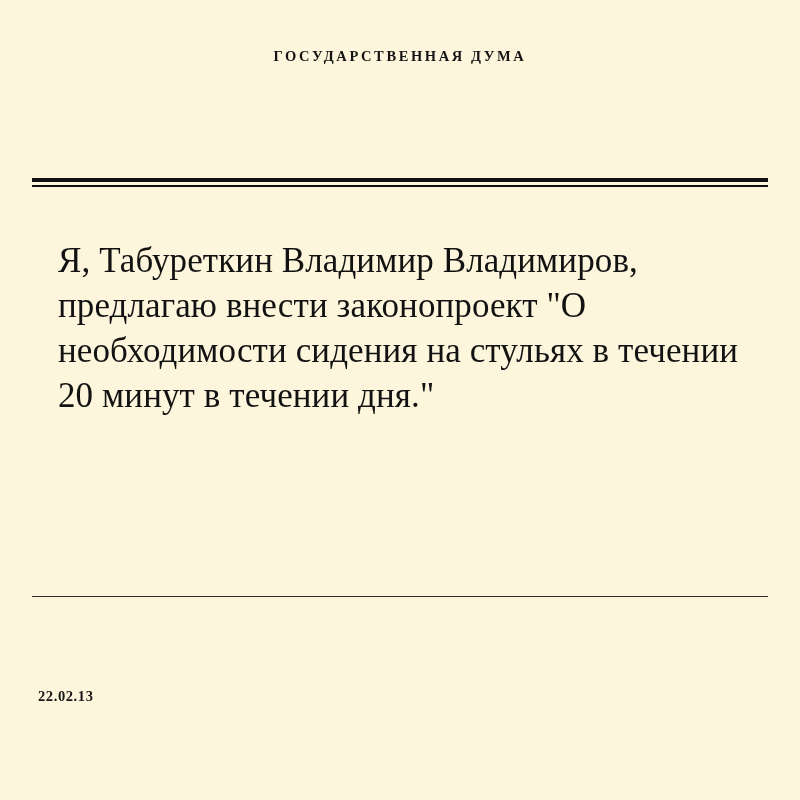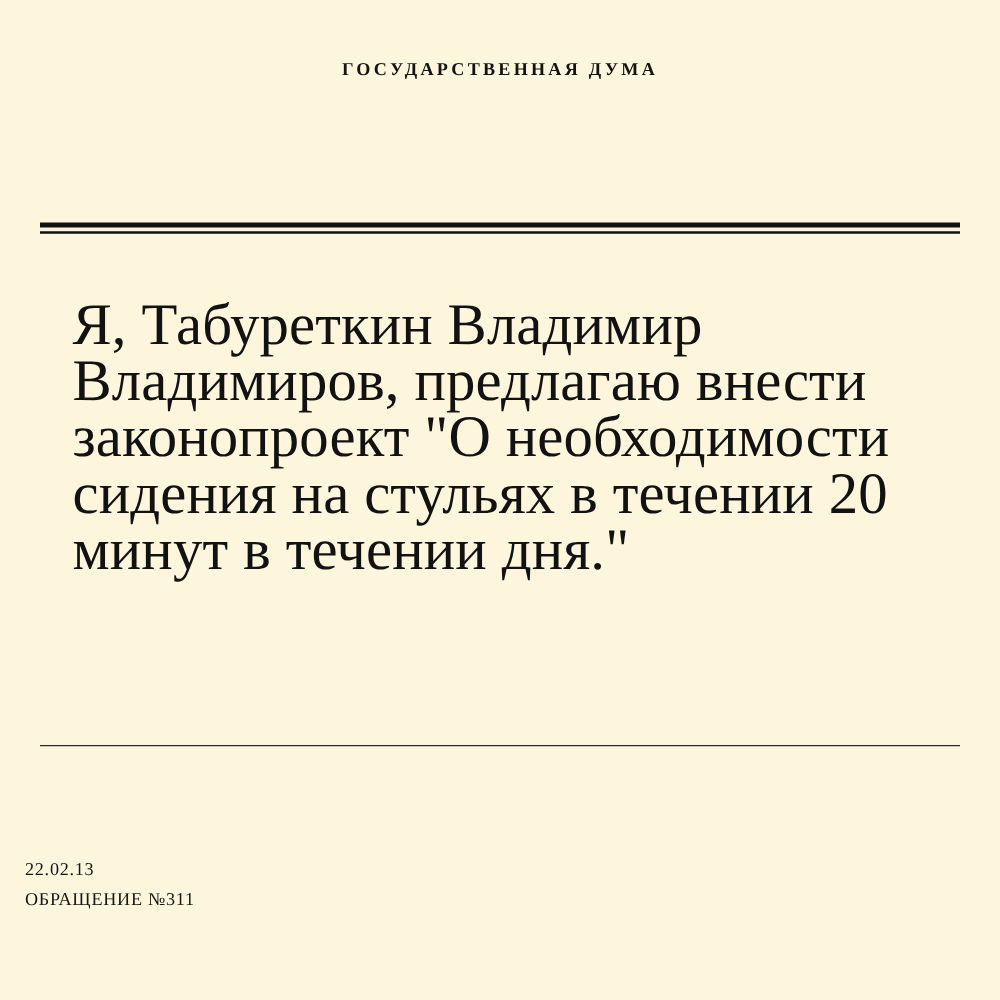--- a/index.html
+++ b/index.html
@@ -64,41 +64,42 @@
 
   
   .body-block {
     position: absolute;
     left: 58px;
     right: 60px;
     top: 238px;
   }
   .body-text {
     font-family: "Liberation Serif", serif;
-    font-size: 47px;
+    font-size: 35px;
     line-height: 45px;
     color: #121212;
     letter-spacing: 0.1px;
   }
 
   
   .bottom-rule {
     position: absolute;
     left: 32px;
     right: 32px;
     top: 596px;
     height: 1px;
     background: #2b2b2b;
   }
 
   
   .footer {
     position: absolute;
-    left: 20px;
+    left: 38px;
     top: 684px;
+    font-weight: bold;
   }
   .footer-line {
     font-family: "Liberation Serif", serif;
     font-size: 14.5px;
     letter-spacing: 0.6px;
     line-height: 24px;
     color: #161616;
     text-transform: uppercase;
   }
 </style>
@@ -117,16 +118,15 @@
   </div>
 
   <div class="body-block">
     <div class="body-text">Я, Табуреткин Владимир Владимиров, предлагаю внести законопроект "О необходимости сидения на стульях в течении 20 минут в течении дня."</div>
   </div>
 
   <div class="bottom-rule"></div>
 
   <div class="footer">
     <div class="footer-line">22.02.13</div>
-    <div class="footer-line">ОБРАЩЕНИЕ №311</div>
   </div>
 
 </div>
 
 </body></html>

